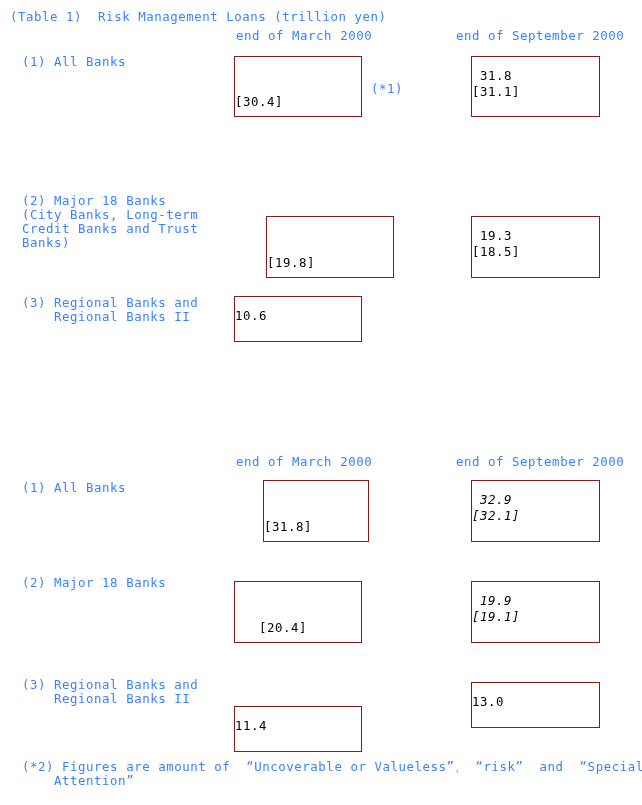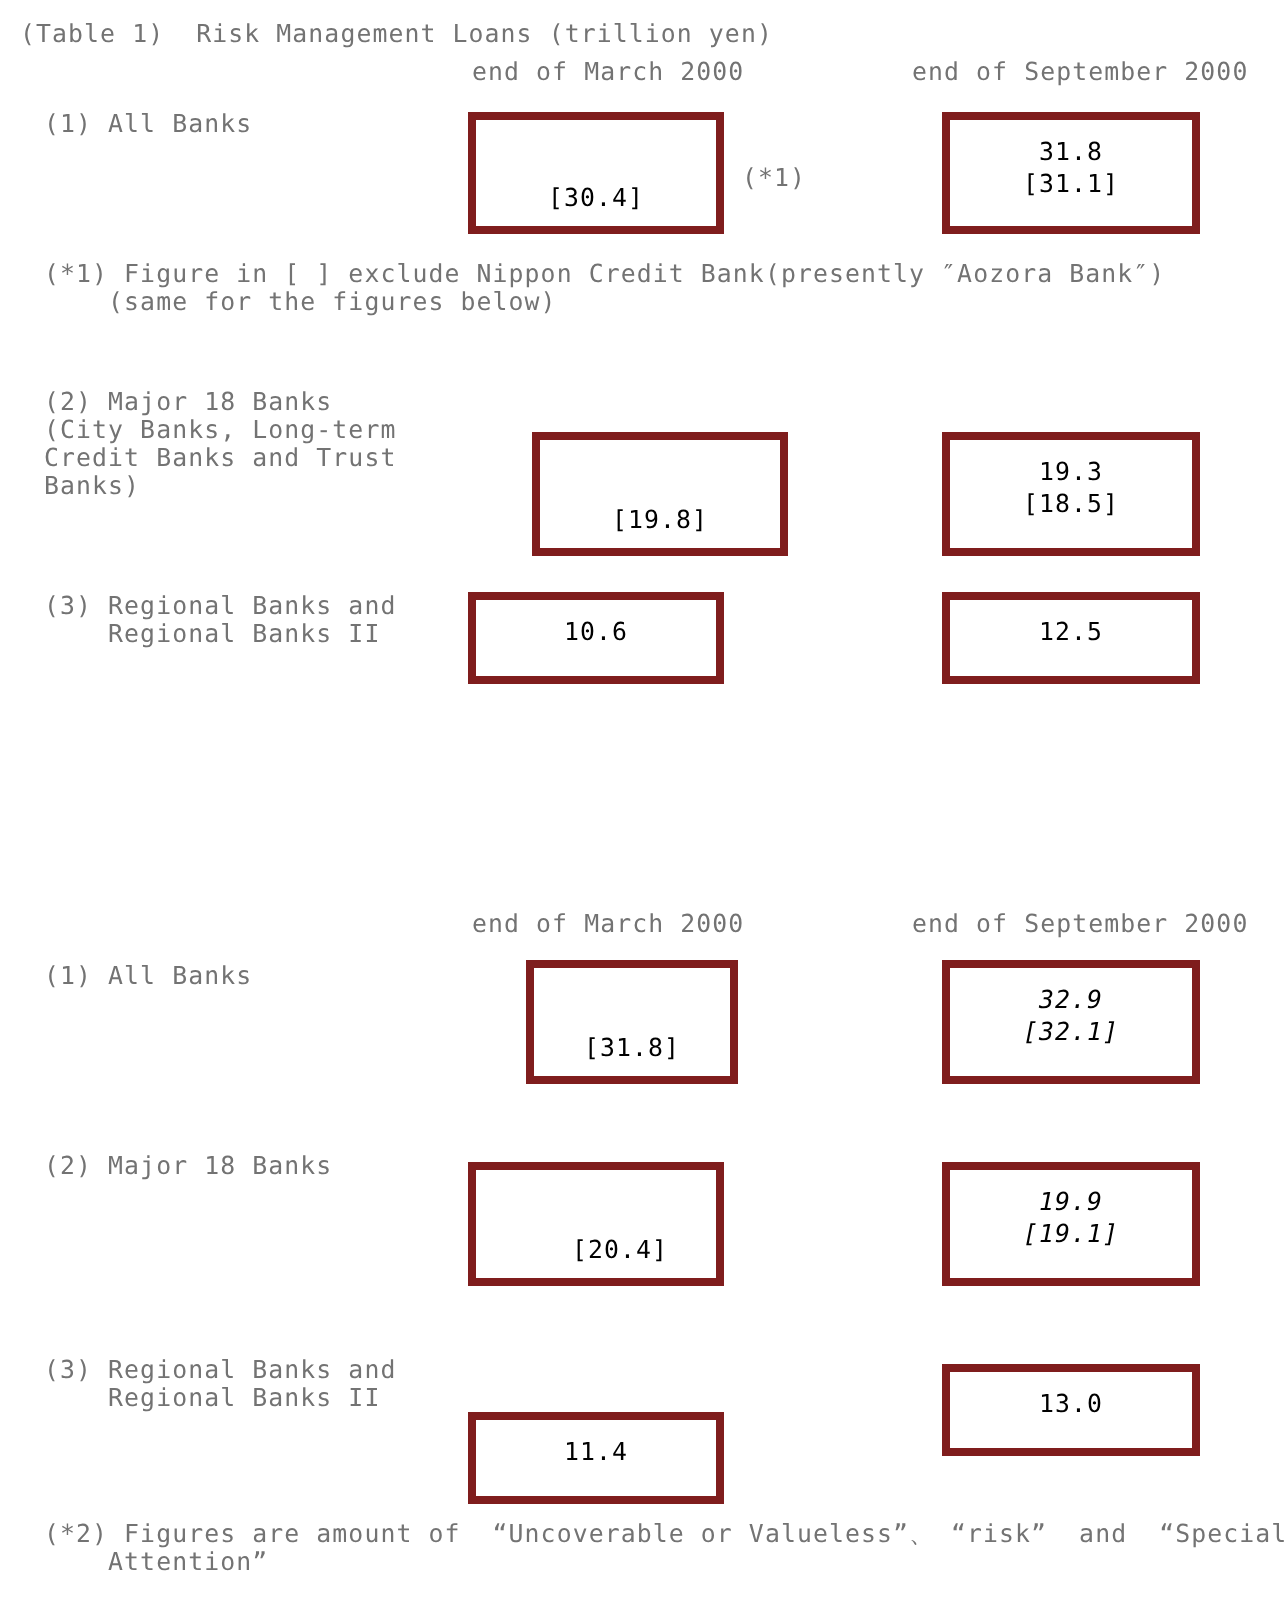--- a/index.html
+++ b/index.html
@@ -20,30 +20,30 @@
     width: 642px;
     height: 805px;
   }
   .txt {
     position: absolute;
     white-space: pre;
     font-family: "DejaVu Sans Mono", "Liberation Mono", monospace;
     font-size: 12.4px;
     line-height: 14px;
     letter-spacing: 0.55px;
-    color: #737373;
+    color: #3b82f6;
   }
   .box {
     position: absolute;
-    border: 4px solid #7f1d1d;
+    border: 1px solid #7f1d1d;
     background: #ffffff;
     box-sizing: border-box;
     display: flex;
     flex-direction: column;
-    align-items: center;
+    align-items: flex-start;
     justify-content: flex-end;
     padding-bottom: 6px;
   }
   .box .val {
     font-family: "DejaVu Sans Mono", "Liberation Mono", monospace;
     font-size: 12.4px;
     line-height: 16px;
     letter-spacing: 0.55px;
     white-space: pre;
     text-align: center;
@@ -108,22 +108,20 @@
     <span class="val">[30.4]</span>
   </div>
 
   <div class="txt" id="t1-note-ref-1">(*1)</div>
 
   <div class="box two-line" id="t1-box-1-right">
     <span class="val">31.8
 [31.1]</span>
   </div>
 
-  <div class="txt" id="t1-footnote">(*1) Figure in [ ] exclude Nippon Credit Bank(presently ″Aozora Bank″)
-    (same for the figures below)</div>
 
   <div class="txt" id="t1-label-2">(2) Major 18 Banks
 (City Banks, Long-term
 Credit Banks and Trust
 Banks)</div>
 
   <div class="box" id="t1-box-2-left">
     <span class="val">[19.8]</span>
   </div>
 
@@ -132,23 +130,20 @@
 [18.5]</span>
   </div>
 
   <div class="txt" id="t1-label-3">(3) Regional Banks and
     Regional Banks II</div>
 
   <div class="box two-line" id="t1-box-3-left">
     <span class="val">10.6</span>
   </div>
 
-  <div class="box two-line" id="t1-box-3-right">
-    <span class="val">12.5</span>
-  </div>
 
 
   <div class="txt" id="t2-head-left">end of March 2000</div>
 
   <div class="txt" id="t2-head-right">end of September 2000</div>
 
   <div class="txt" id="t2-label-1">(1) All Banks</div>
 
   <div class="box" id="t2-box-1-left">
     <span class="val">[31.8]</span>

